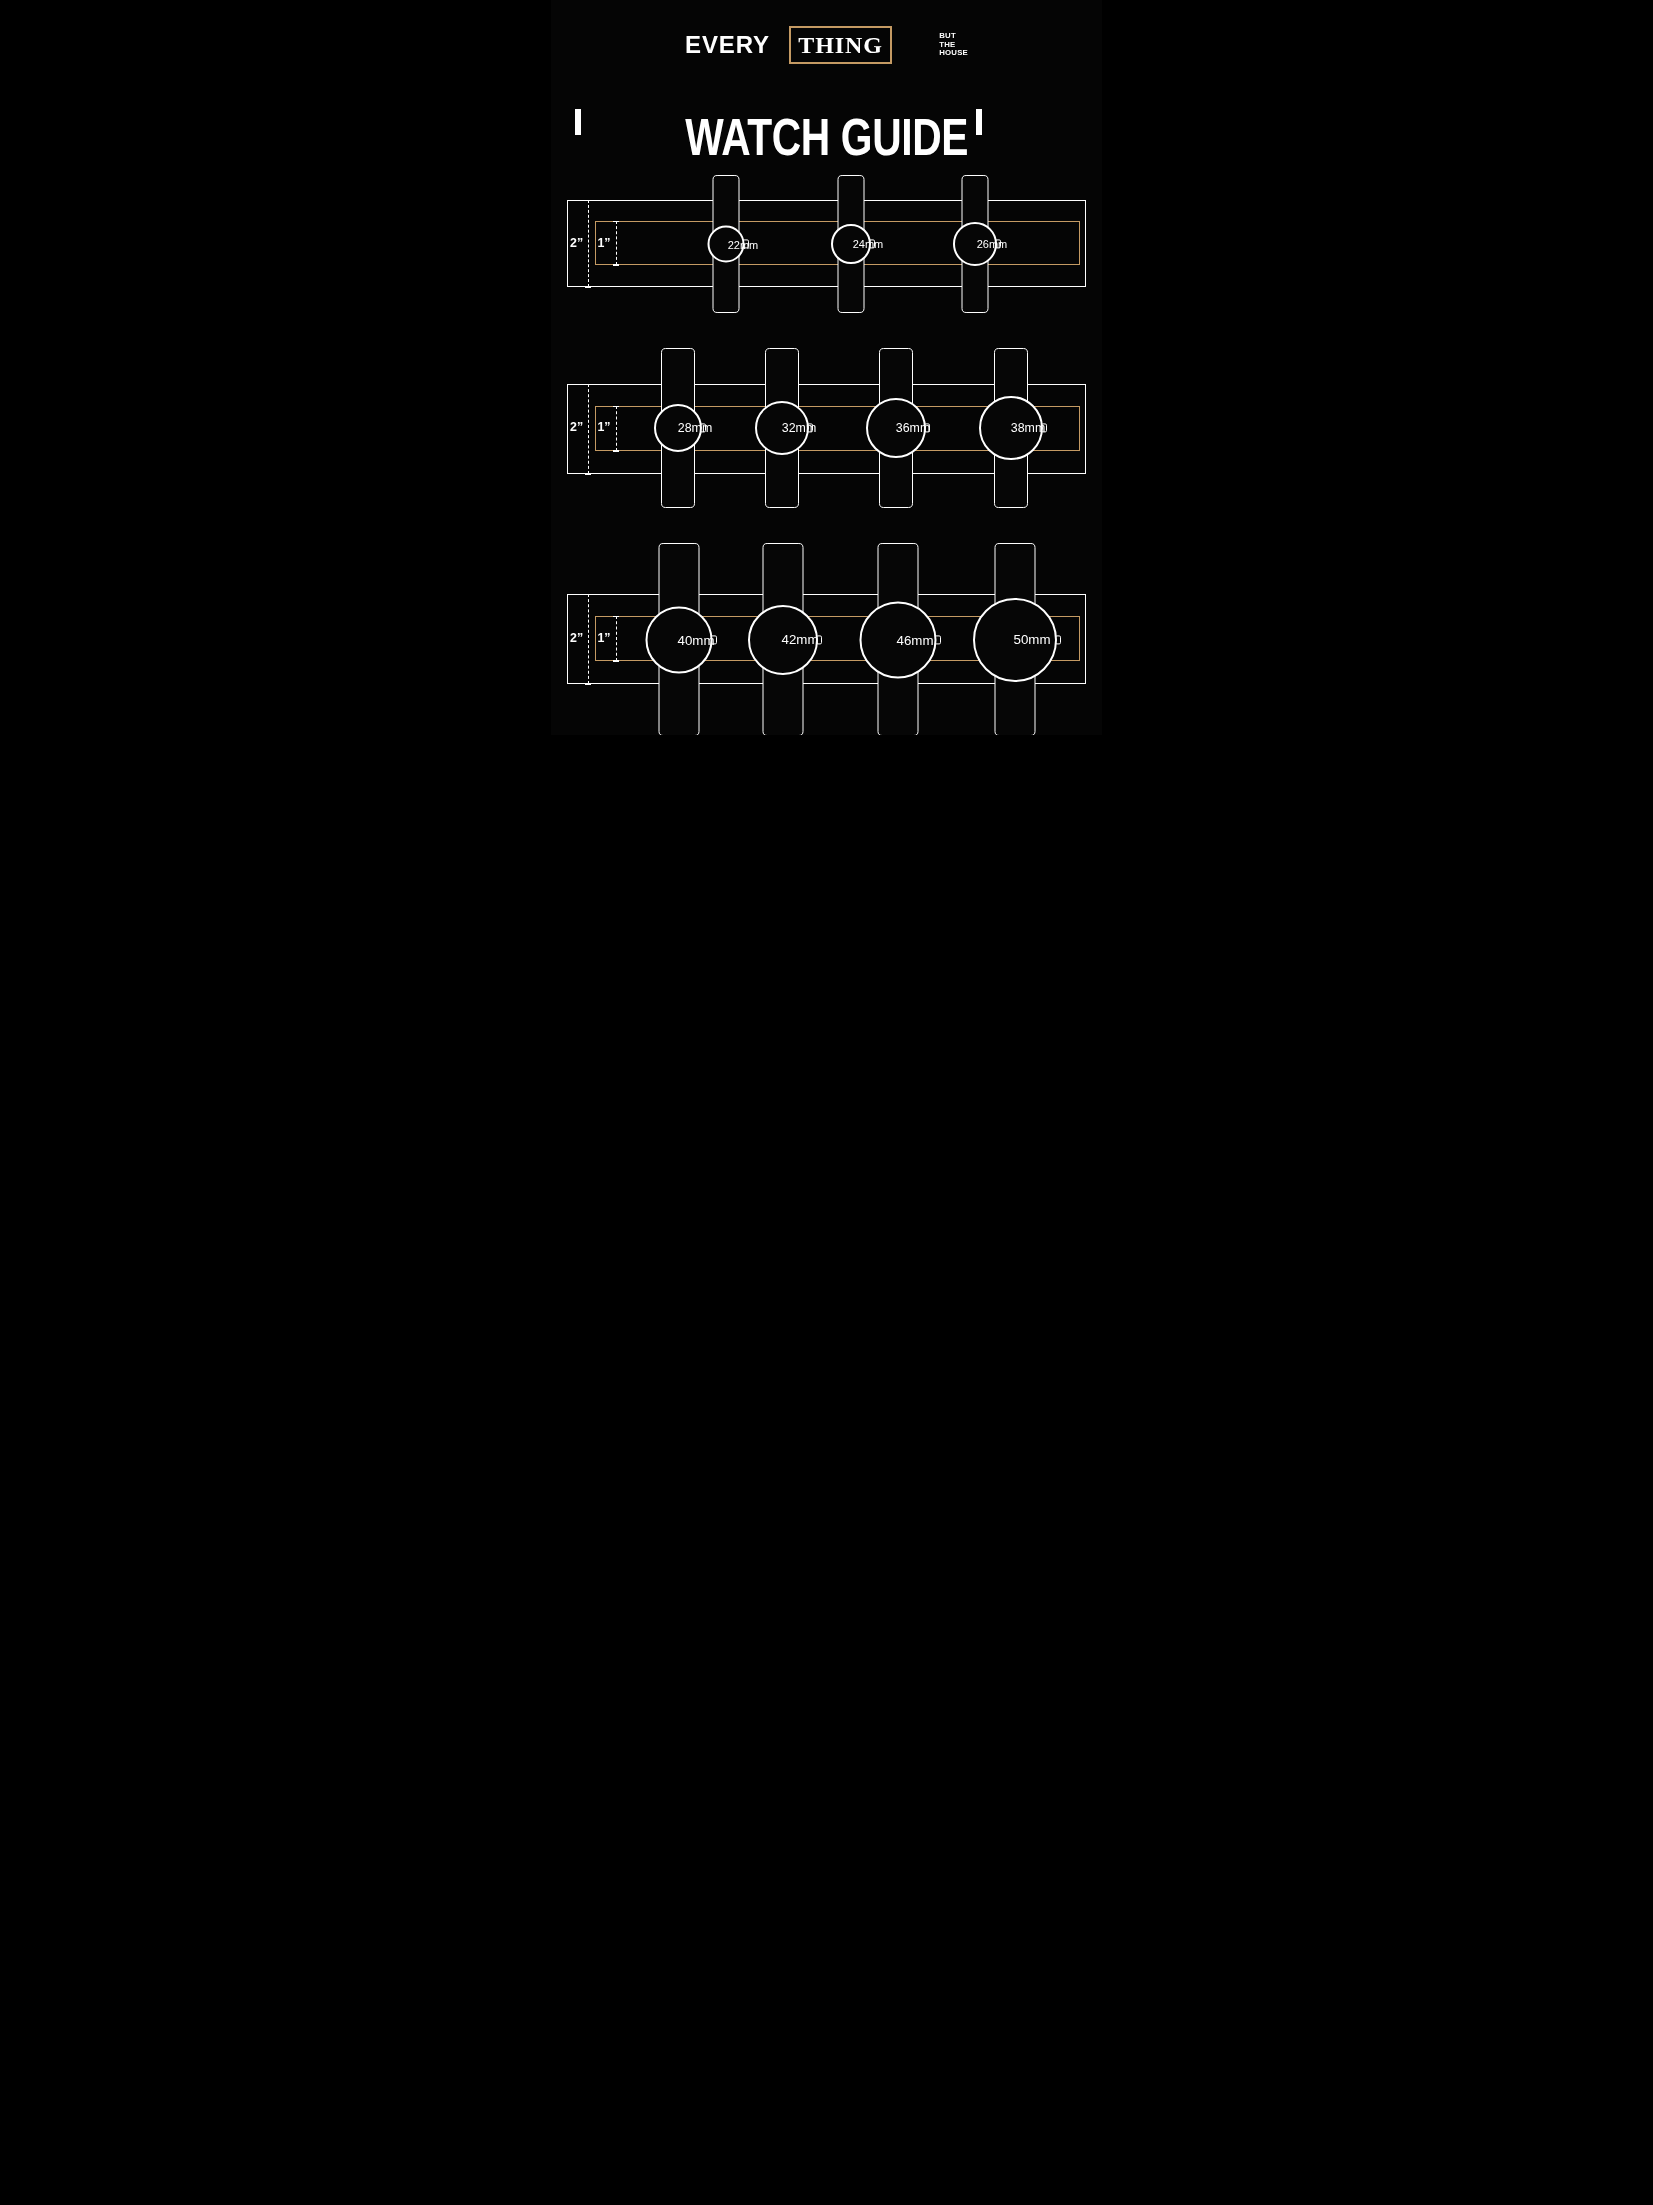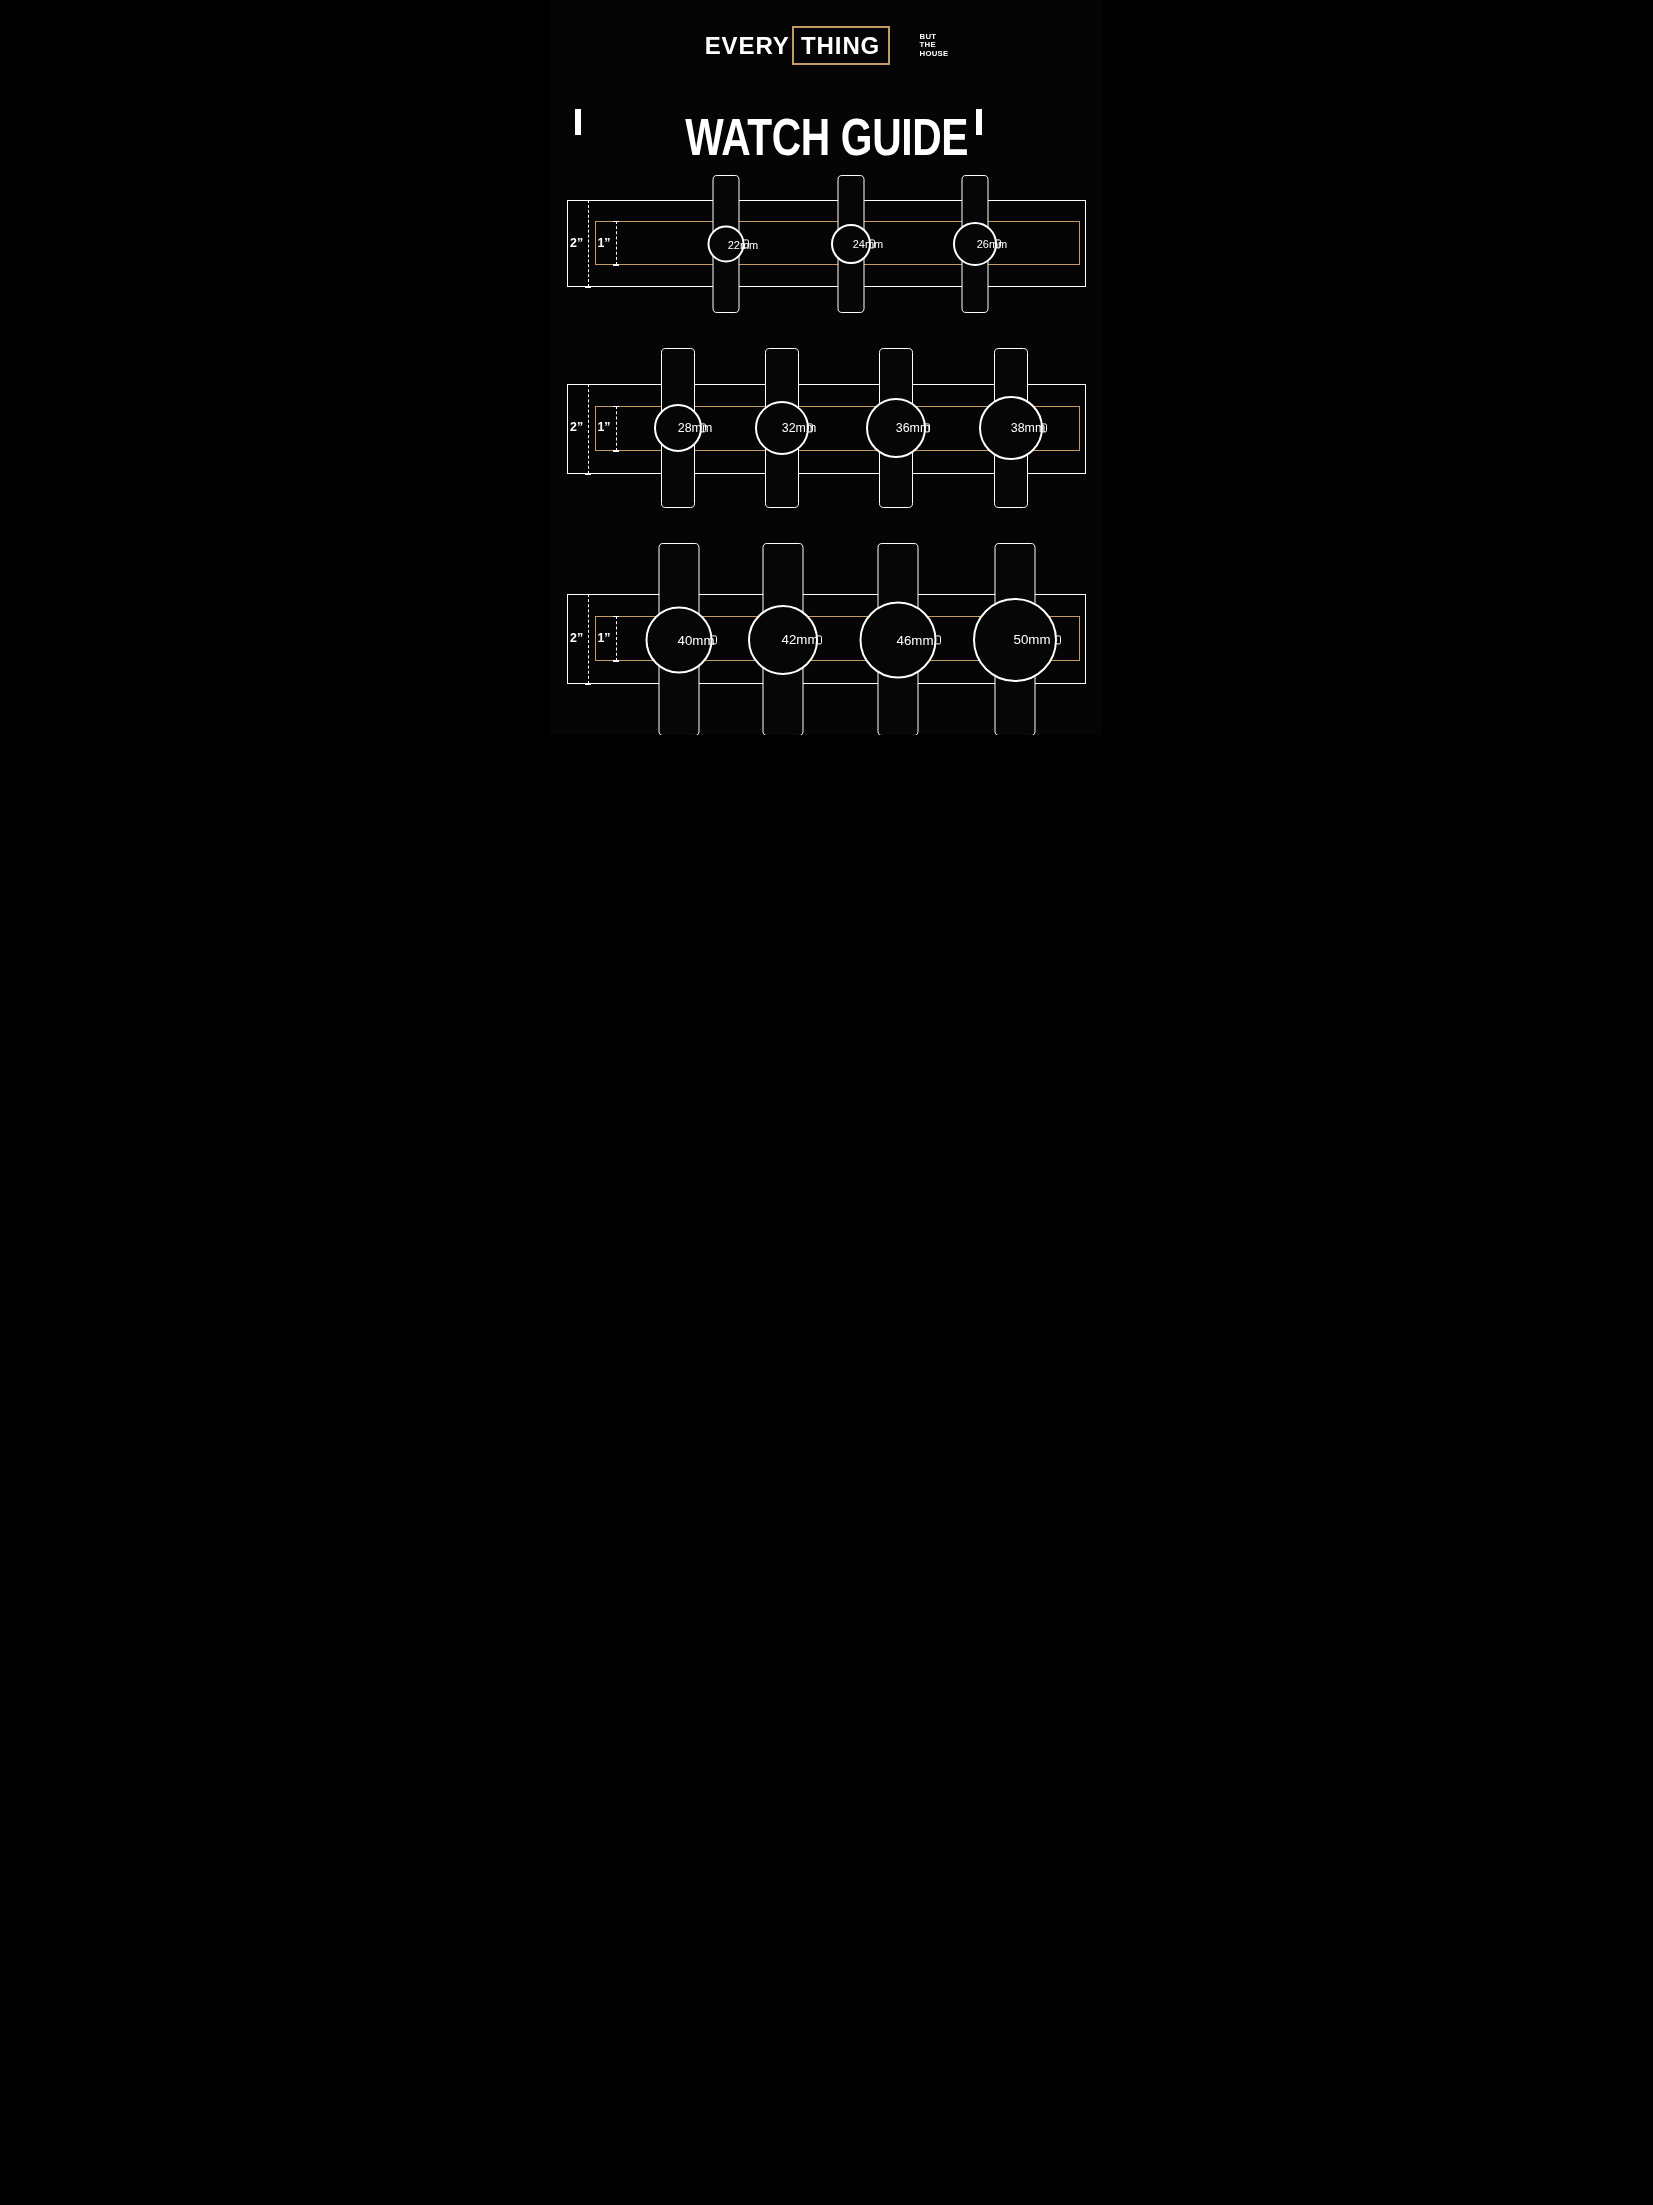--- a/index.html
+++ b/index.html
@@ -4,24 +4,24 @@
 <style>
   html,body { margin:0; padding:0; background:#000; }
   .page {
     position:relative; width:551px; height:735px; margin:0 auto;
     background:#050505; overflow:hidden; color:#fff;
     font-family:"Liberation Sans", sans-serif;
   }
 
   
   .logo { position:absolute; top:26px; left:0; right:0;
-          display:flex; justify-content:center; align-items:center; gap:2px; }
+          display:flex; justify-content:center; align-items:center; gap:19px; }
   .logo .every { font-size:24px; font-weight:800; letter-spacing:0.9px; }
   .logo .thing-box { border:2.3px solid #c49a63; padding:3.7px 7.4px;
-                     font-size:24px; font-weight:800; letter-spacing:0.9px; }
+                     font-size:24px; font-weight:800; letter-spacing:0.9px;font-family:Liberation Serif, serif; }
   .logo .tagline { font-size:7.8px; font-weight:600; line-height:1.1;
                    letter-spacing:0.2px; text-align:left; }
   .logo .tagline span { display:block;margin-left:28px; }
 
   
   .title { position:absolute; top:92px; left:0; width:100%; text-align:center;margin-top:16px; }
   .title .title-text { display:inline-block; font-size:51px; font-weight:800;
                        letter-spacing:-0.5px; white-space:nowrap;
                        transform:scaleX(0.8); transform-origin:center; }
   .mark { position:absolute; width:6px; height:26px; background:#fff; }

